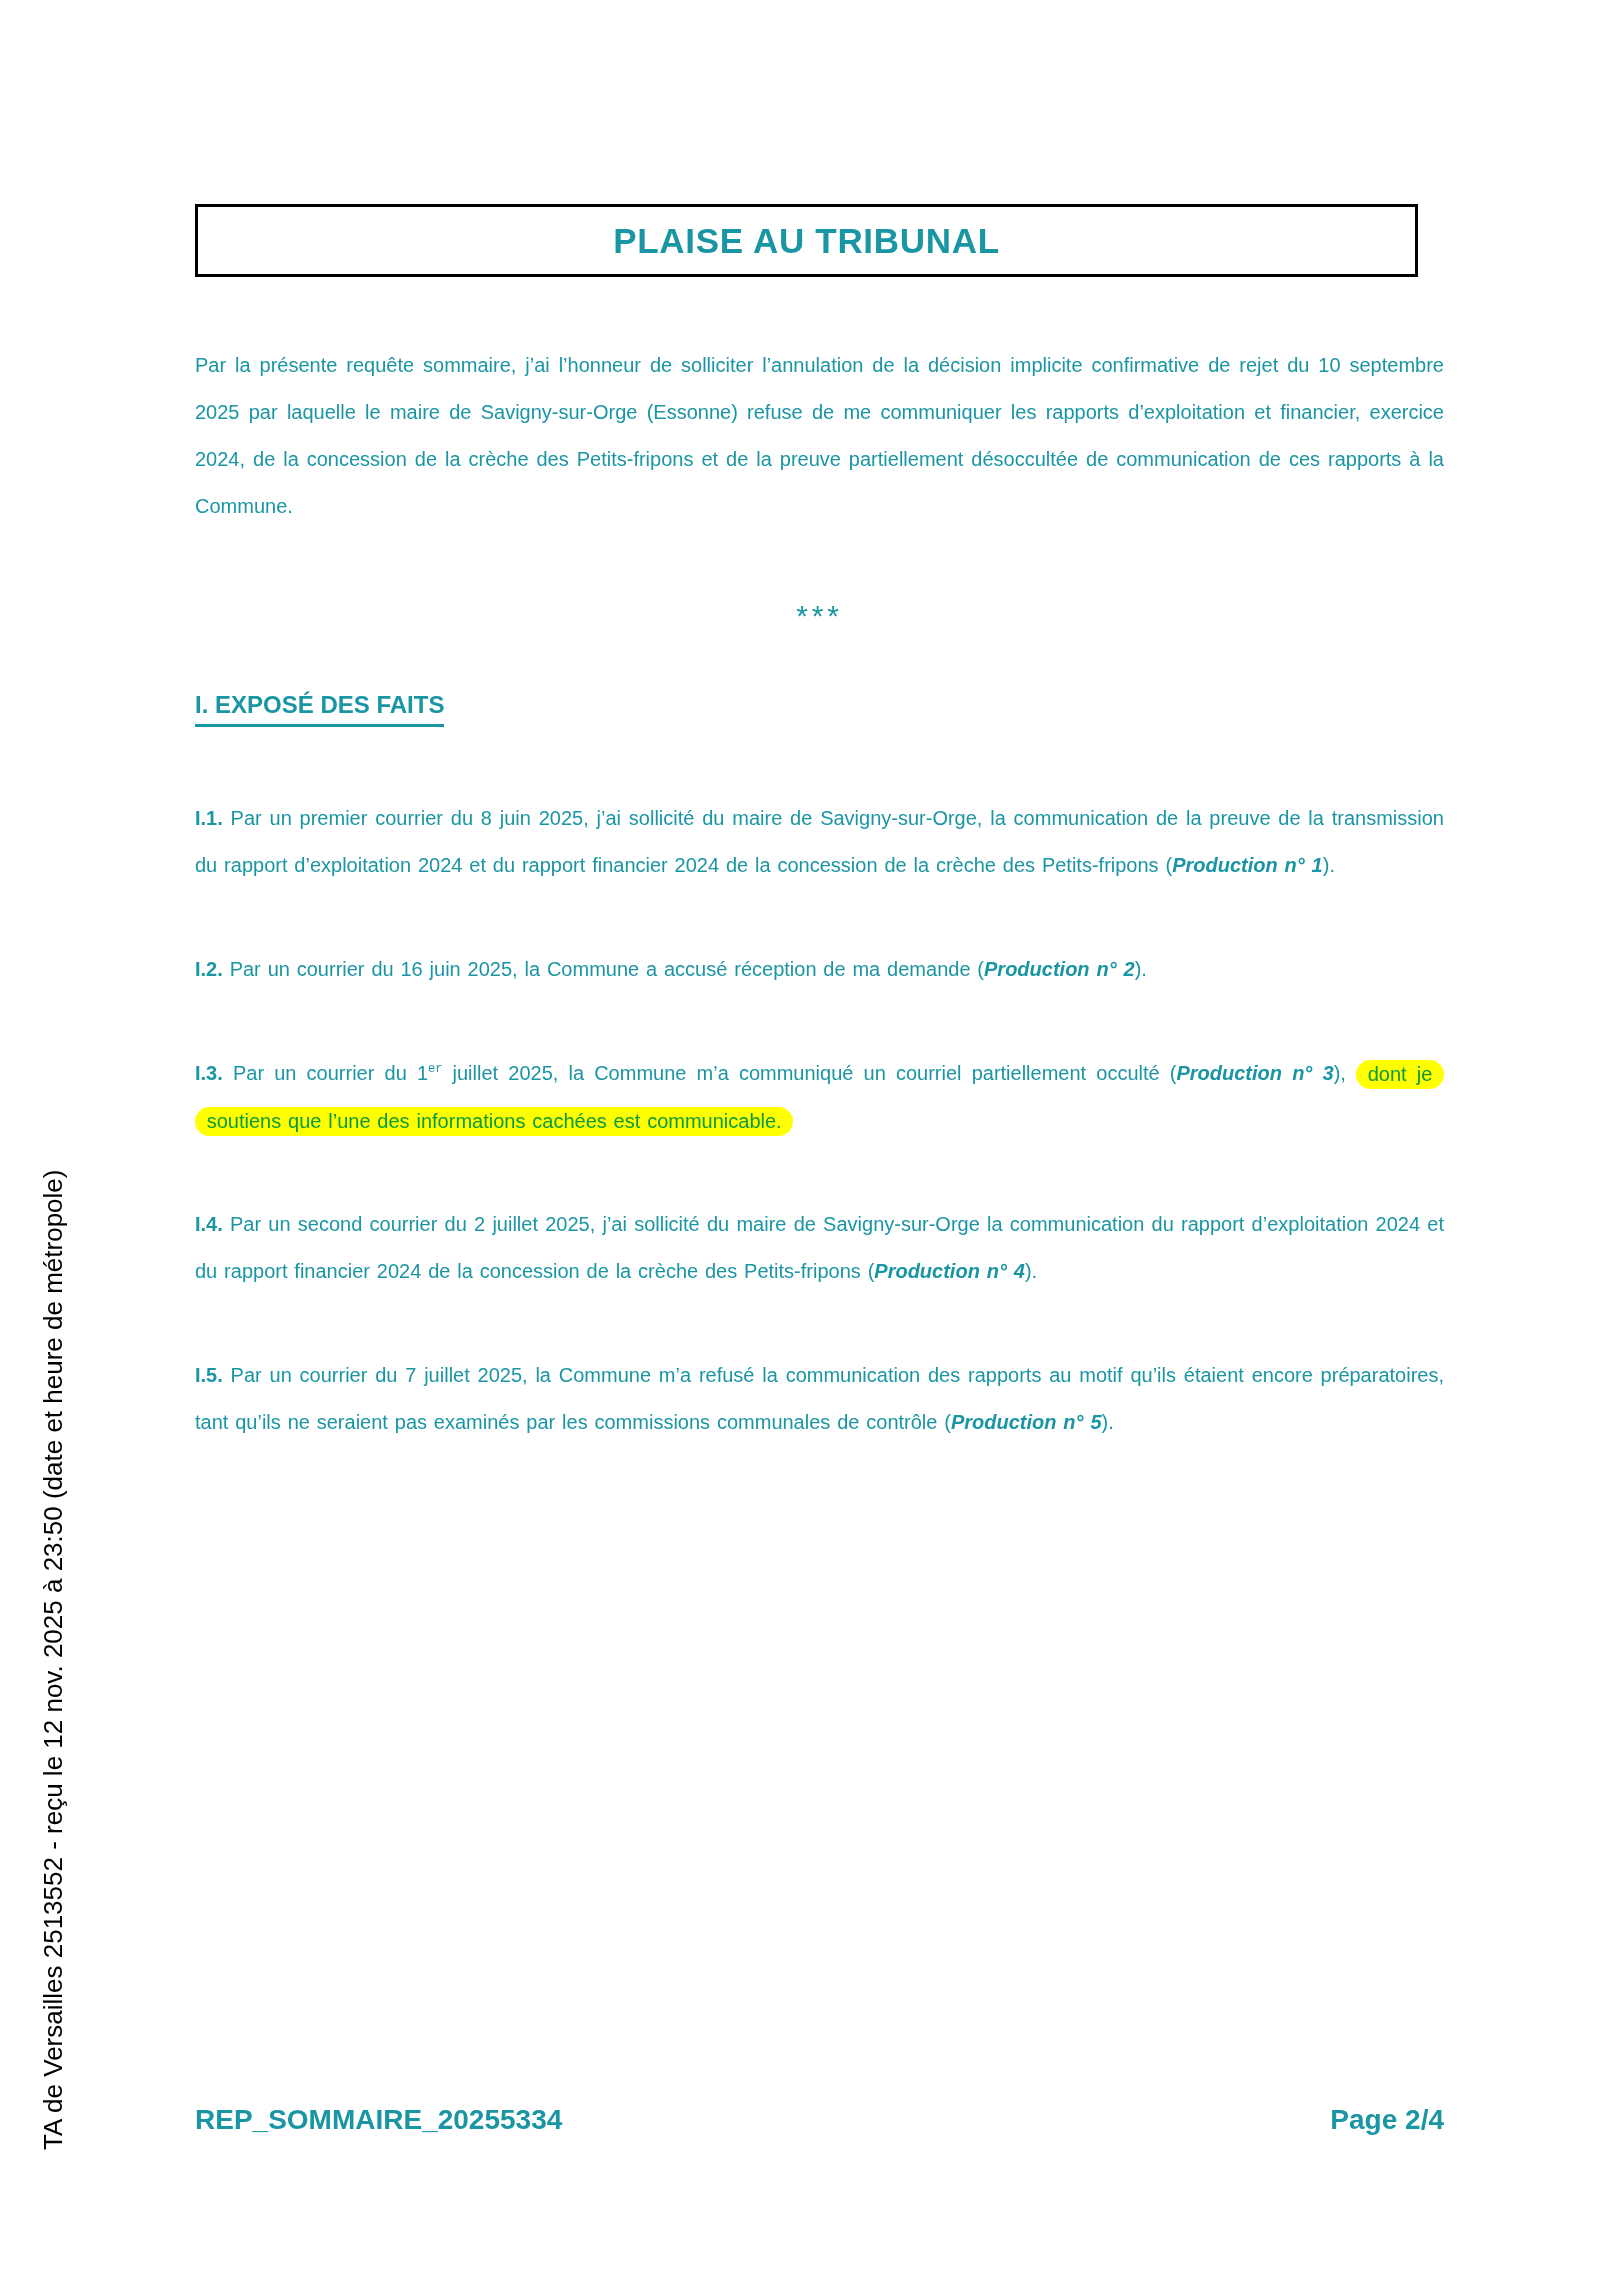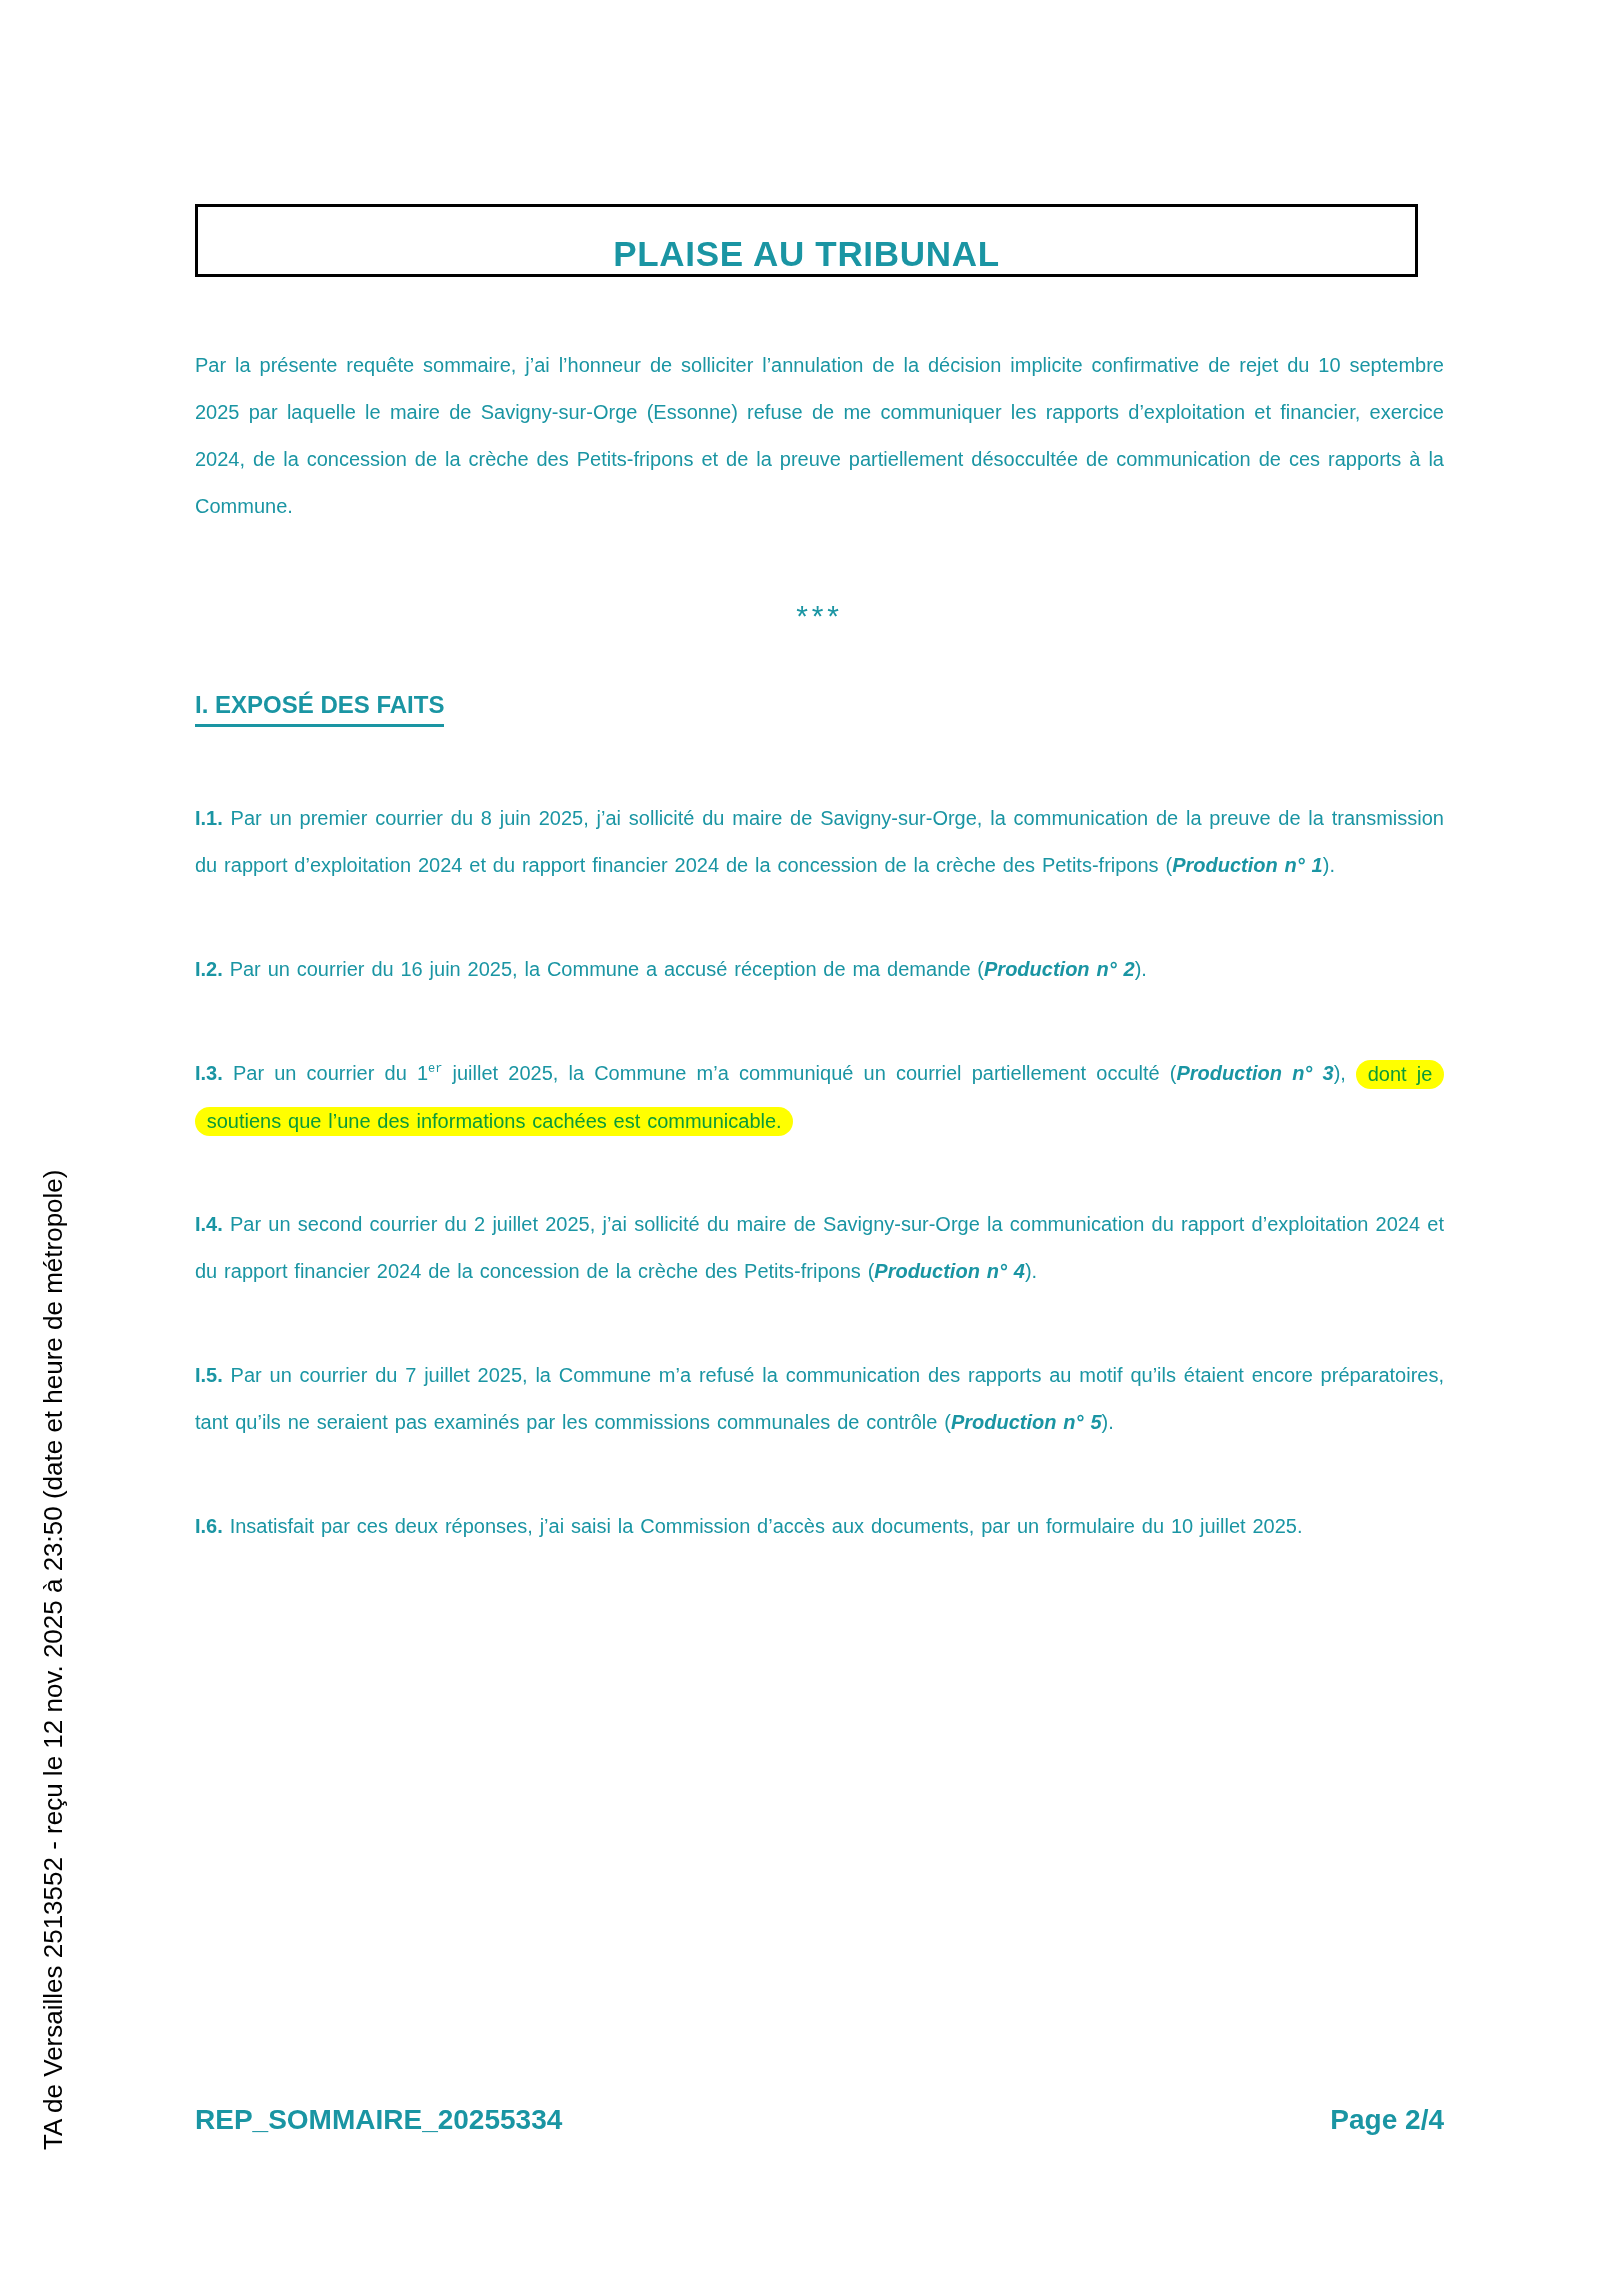--- a/index.html
+++ b/index.html
@@ -32,21 +32,21 @@
     top: 204px;
     width: 1249px;
     color: var(--accent, #1A95A3);
   }
 
   .title-box {
     width: 1223px;
     height: 73px;
     border: 3.9px solid var(--border-color, #000000);
     display: flex;
-    align-items: flex-end;
+    align-items: center;
     justify-content: center;
     margin-bottom: 65px;
     background: #ffffff;
   }
   .title-box .title {
     font-size: 35px;
     font-weight: bold;
     letter-spacing: 0.7px;
   }
 
@@ -133,21 +133,20 @@
     <p class="para fact"><b class="num">I.1.</b><span> Par un premier courrier du 8 juin 2025, j’ai sollicité du maire de Savigny-sur-Orge, la communication de la preuve de la transmission du rapport d’exploitation 2024 et du rapport financier 2024 de la concession de la crèche des Petits-fripons (</span><b class="prod">Production n° 1</b><span>).</span></p>
 
     <p class="para fact"><b class="num">I.2.</b><span> Par un courrier du 16 juin 2025, la Commune a accusé réception de ma demande (</span><b class="prod">Production n° 2</b><span>).</span></p>
 
     <p class="para fact"><b class="num">I.3.</b><span> Par un courrier du 1</span><sup class="ord">er</sup><span> juillet 2025, la Commune m’a communiqué un courriel partiellement occulté (</span><b class="prod">Production n° 3</b><span>), </span><span class="hl">dont je soutiens que l’une des informations cachées est communicable.</span></p>
 
     <p class="para fact"><b class="num">I.4.</b><span> Par un second courrier du 2 juillet 2025, j’ai sollicité du maire de Savigny-sur-Orge la communication du rapport d’exploitation 2024 et du rapport financier 2024 de la concession de la crèche des Petits-fripons (</span><b class="prod">Production n° 4</b><span>).</span></p>
 
     <p class="para fact"><b class="num">I.5.</b><span> Par un courrier du 7 juillet 2025, la Commune m’a refusé la communication des rapports au motif qu’ils étaient encore préparatoires, tant qu’ils ne seraient pas examinés par les commissions communales de contrôle (</span><b class="prod">Production n° 5</b><span>).</span></p>
 
-    <p class="para fact"><b class="num">I.6.</b><span> Insatisfait par ces deux réponses, j’ai saisi la Commission d’accès aux documents, par un formulaire du 10 juillet 2025.</span></p>
 
   </div>
 
   <div class="footer">
     <span>REP_SOMMAIRE_20255334</span>
     <span>Page 2/4</span>
   </div>
 
 </div>
 

